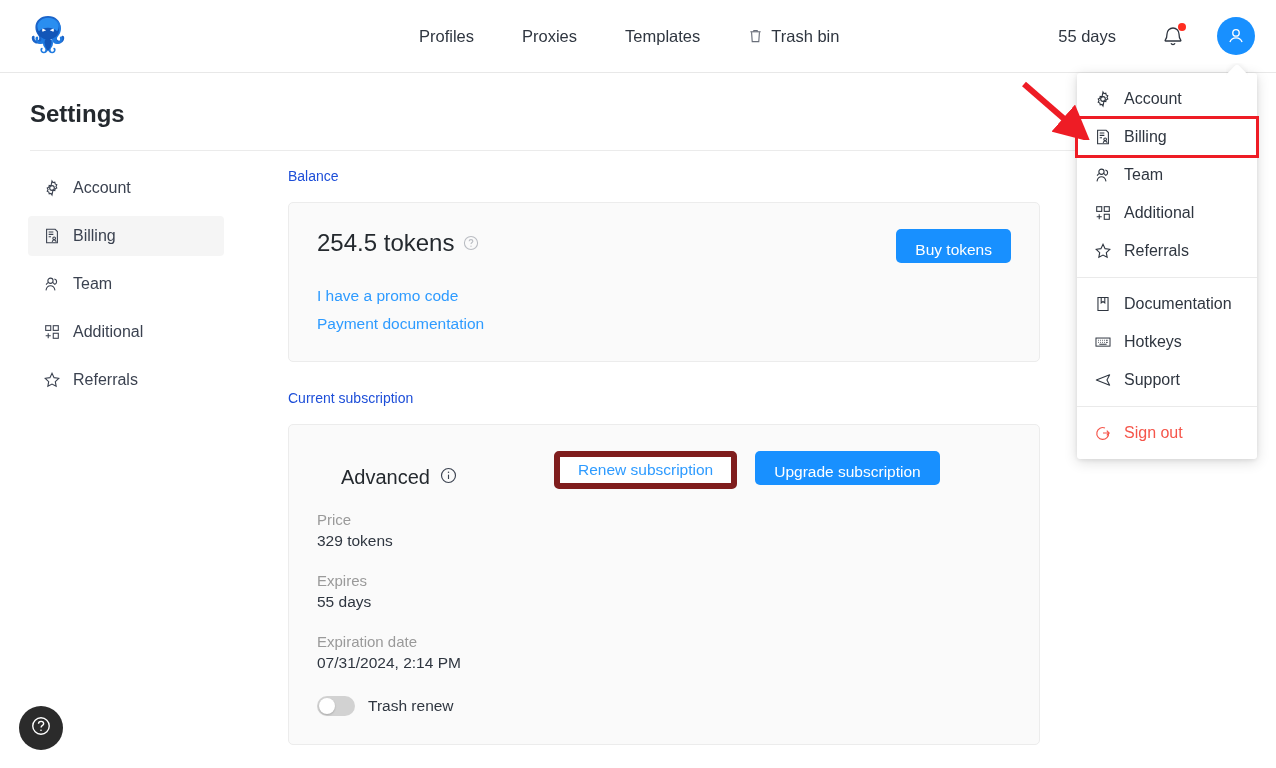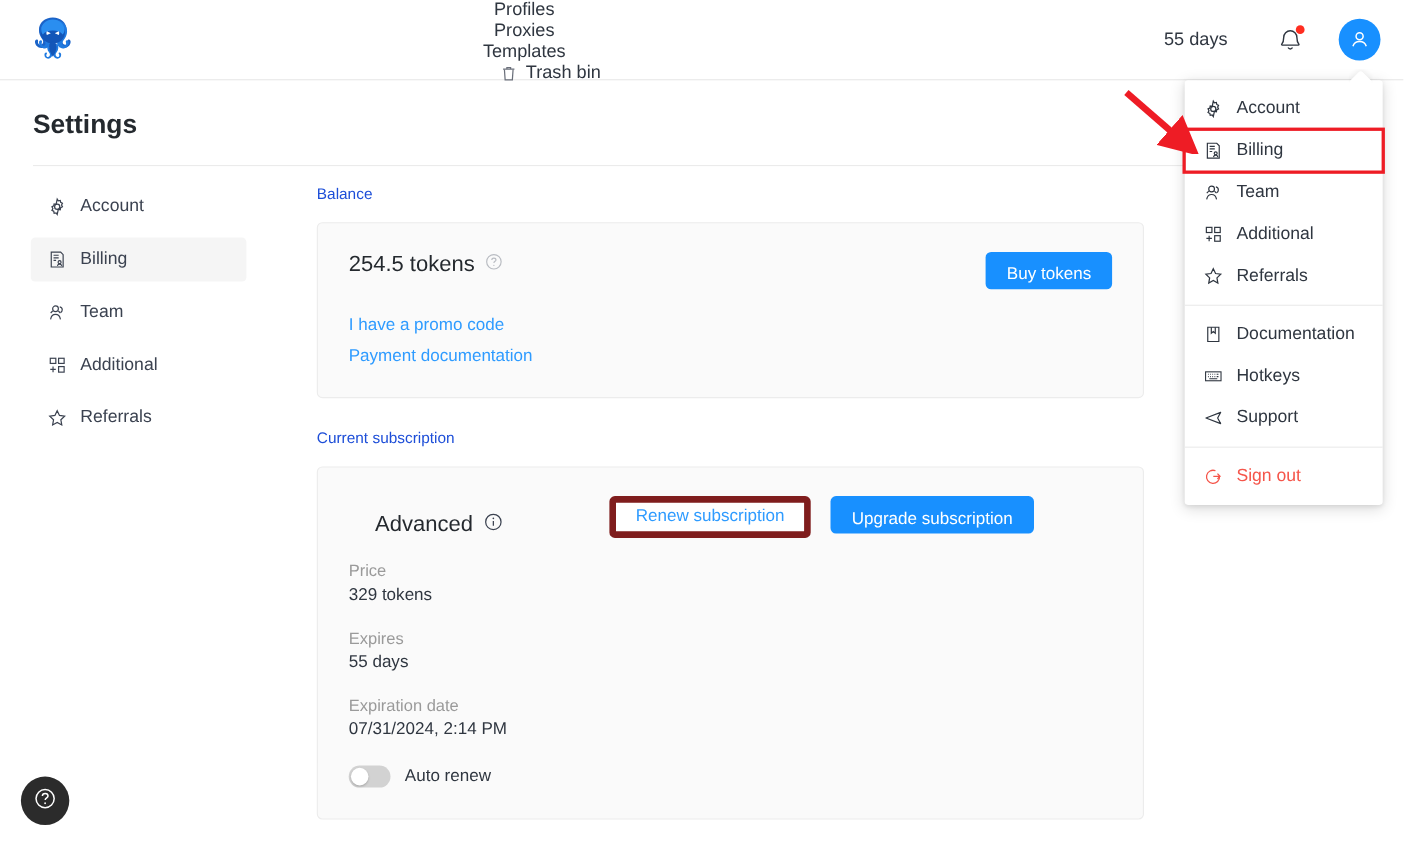--- a/index.html
+++ b/index.html
@@ -13,21 +13,21 @@
   .app { position: relative; width: 1276px; height: 768px; }
 
   
   .header {
     position: absolute; top: 0; left: 0; width: 1276px; height: 73px;
     background: #ffffff;
     border-bottom: 1px solid #e8e8e8;
     display: flex; align-items: center;
   }
   .logo { position: absolute; left: 24px; top: 13px; width: 48px; height: 46px; }
-  .nav { position: absolute; left: 439px; top: 0; height: 72px; display: flex; align-items: center; gap: 0; flex-direction: column; }
+  .nav { position: absolute; left: 419px; top: 0; height: 72px; display: flex; align-items: center; gap: 0; }
   .nav-item {
     font-size: 16.5px; color: #2f3640; padding: 0 0; margin-right: 48px;
     cursor: pointer; display: flex; align-items: center; gap: 8px; white-space: nowrap;
   }
   .nav-item:last-child { margin-right: 0; }
   .trash-ico { width: 15px; height: 16px; display: inline-block; }
 
   .header-right { position: absolute; right: 21px; top: 0; height: 72px; display: flex; align-items: center; gap: 0; }
   .days-label { font-size: 16.5px; color: #2f3640; margin-right: 46px; white-space: nowrap; }
   .bell-wrap { position: relative; width: 22px; height: 24px; margin-right: 33px; cursor: pointer; }
@@ -83,21 +83,21 @@
   .side-item.active { background: #f5f5f5; }
 
   
   .content { position: absolute; left: 288px; top: 168px; width: 752px; }
   .section-title { font-size: 14px; color: #1d4ed8; margin-bottom: 18px; }
   .card {
     background: #fafafa; border: 1px solid #ececec; border-radius: 5px;
     padding: 26px 28px 28px 28px; position: relative;
   }
   .balance-row { display: flex; align-items: flex-start; justify-content: space-between; }
-  .tokens { font-size: 20px; color: #24292e; display: flex; align-items: center; gap: 9px; }
+  .tokens { font-size: 24px; color: #24292e; display: flex; align-items: center; gap: 9px; }
   .btn {
     border: none; border-radius: 5px; font-family: inherit; cursor: pointer;
     font-size: 15.5px; white-space: nowrap;
   }
   .btn-primary { background: #1890ff; color: #fff; padding: 12px 19px; height: 34px; }
   .btn-outline { background: #fff; color: #2e9bff; border: 6px solid #7f1d1d; padding: 0 18px; height: 38px; }
   .links { margin-top: 24px; }
   .link { display: block; color: #2e9bff; font-size: 15.5px; margin-bottom: 10px; cursor: pointer; }
   .link:last-child { margin-bottom: 0; }
 
@@ -417,21 +417,21 @@
 
       <div class="field">
         <div class="field-label">Expiration date</div>
         <div class="field-value">07/31/2024, 2:14 PM</div>
       </div>
 
       <div class="toggle-row">
         <div class="toggle">
           <span class="knob"></span>
         </div>
-        <span class="toggle-label">Auto renew</span>
+        <span class="toggle-label">Trash renew</span>
       </div>
     </div>
   </div>
 
   <div class="fab">
     <span>
       <svg viewBox="0 0 24 24" width="22" height="22" fill="none" stroke="#ffffff" stroke-width="1.5">
         <circle cx="12" cy="12" r="9"></circle>
         <path d="M9.3 9.5c0-1.5 1.2-2.6 2.8-2.6s2.8 1.1 2.8 2.6c0 1.9-2.8 1.8-2.8 4"></path>
         <circle cx="12" cy="16.6" r=".9" fill="#ffffff" stroke="none"></circle>

